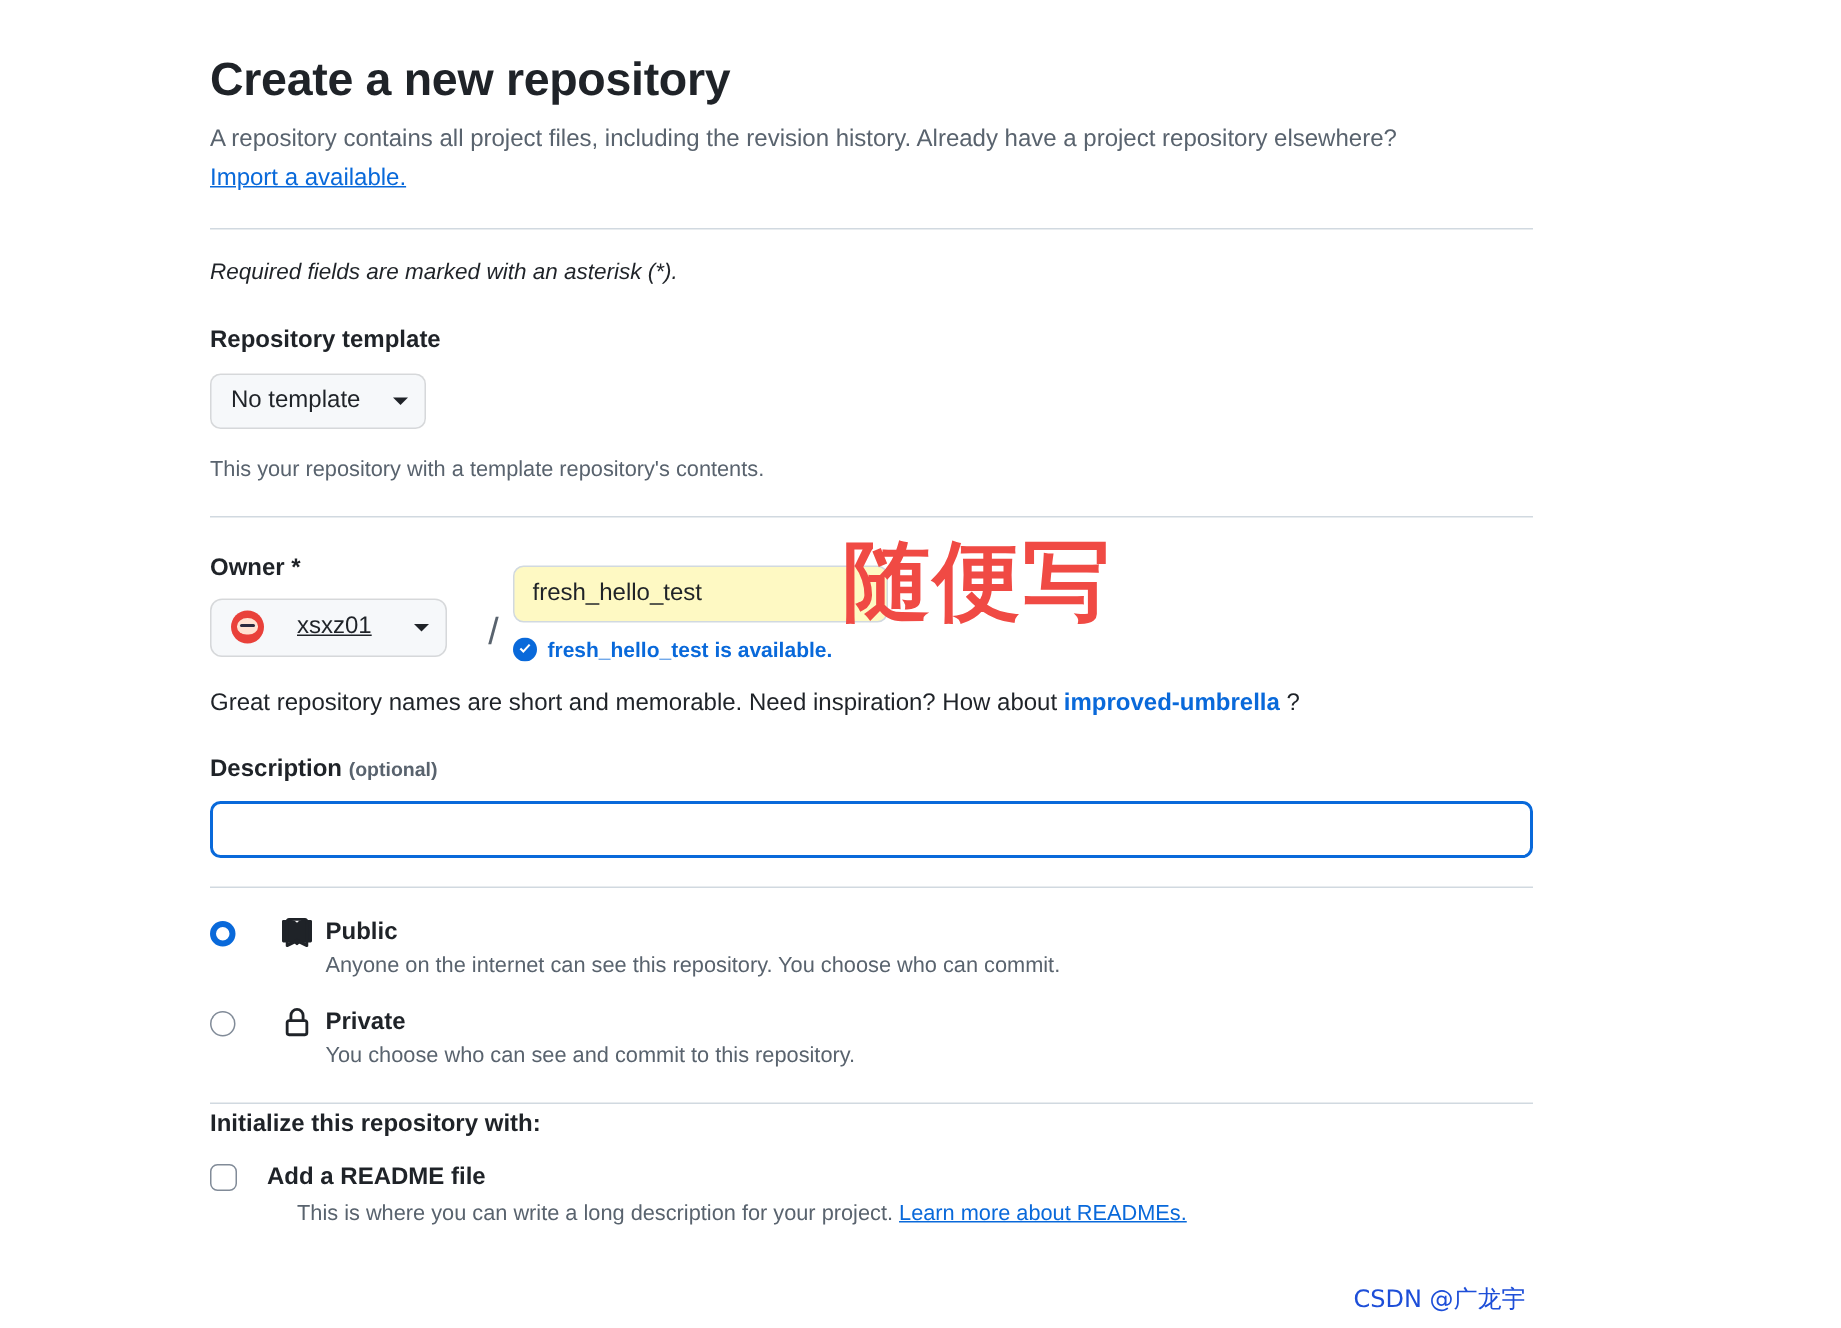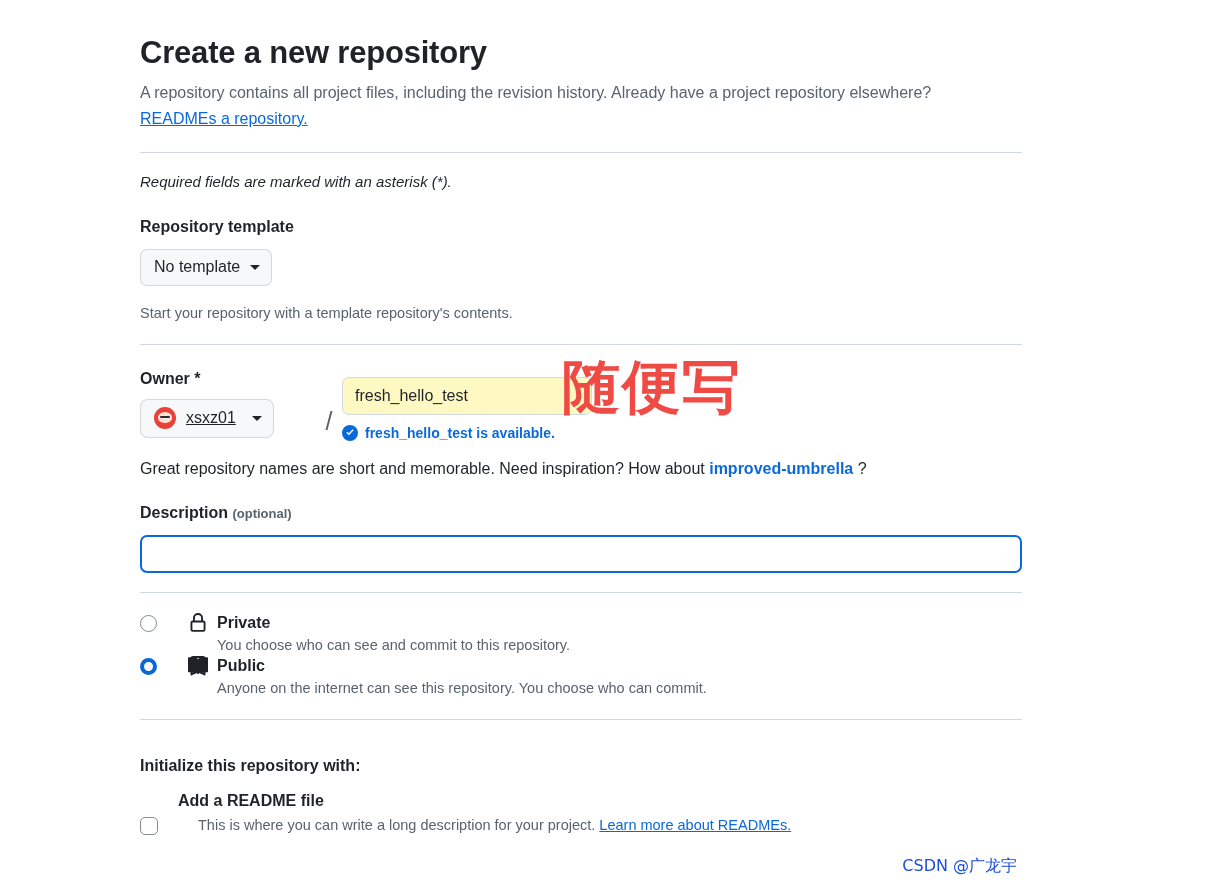--- a/index.html
+++ b/index.html
@@ -84,21 +84,21 @@
     font-size: 14.5px;
     color: #59636e;
     line-height: 20px;
     margin: 0;
   }
 
   
   .btn-select {
     display: inline-flex;
     align-items: center;
-    gap: 10px;
+    gap: 22px;
     height: 37px;
     padding: 0 11px 0 13px;
     background: #f6f8fa;
     border: 1px solid rgba(31,35,40,0.15);
     border-radius: 7px;
     font-size: 16px;
     color: #1f2328;
     cursor: pointer;
     white-space: nowrap;
   }
@@ -261,34 +261,34 @@
 <body>
 
 <div class="page">
 
   <div class="form-wrap">
 
     <h1 class="page-title">Create a new repository</h1>
 
     <p class="page-subtitle">
       <span>A repository contains all project files, including the revision history. Already have a project repository elsewhere?</span>
-      <a class="link">READMEs a repository.</a>
+      <a class="link">Import a available.</a>
     </p>
 
     <hr class="divider" style="margin-top:20px;">
 
     <p class="required-note" style="margin-top:19px;">Required fields are marked with an asterisk (*).</p>
 
     <div style="margin-top:24px;">
       <div class="section-label">Repository template</div>
       <div class="btn-select" style="margin-top:11px;">
         <span>No template</span>
         <span class="caret"></span>
       </div>
-      <div class="help-text" style="margin-top:17px;">Start your repository with a template repository's contents.</div>
+      <div class="help-text" style="margin-top:17px;">This your repository with a template repository's contents.</div>
     </div>
 
     <hr class="divider" style="margin-top:21px;">
 
     <div style="margin-top:23px;">
       <div style="display:flex; align-items:flex-start; gap:0;">
 
         <div style="width:176px;">
           <div class="section-label">Owner *</div>
           <div class="btn-select" style="margin-top:9px; height:39px; border-radius:8px;text-decoration:underline;">
@@ -326,54 +326,54 @@
         <span>Description</span>
         <span class="optional">(optional)</span>
       </div>
       <input class="desc-input" autofocus="" style="margin-top: 10px;" value="">
     </div>
 
     <hr class="divider" style="margin-top:19px;">
 
     <div style="margin-top:19px;">
 
-      <div class="radio-row" style="margin-top:17px;">
-        <div class="radio" style="margin-right:28px;"></div>
-        <div class="vis-icon">
-          <svg width="20" height="20" viewBox="0 0 16 16" fill="#1f2328">
-            <path d="M4 4a4 4 0 0 1 8 0v2h.25c.966 0 1.75.784 1.75 1.75v5.5A1.75 1.75 0 0 1 12.25 15h-8.5A1.75 1.75 0 0 1 2 13.25v-5.5C2 6.784 2.784 6 3.75 6H4Zm8.25 3.5h-8.5a.25.25 0 0 0-.25.25v5.5c0 .138.112.25.25.25h8.5a.25.25 0 0 0 .25-.25v-5.5a.25.25 0 0 0-.25-.25ZM10.5 6V4a2.5 2.5 0 1 0-5 0v2Z"></path>
-          </svg>
-        </div>
-        <div style="margin-left:6px;">
-          <div class="vis-title">Private</div>
-          <div class="vis-desc">You choose who can see and commit to this repository.</div>
-        </div>
-      </div>
-
       <div class="radio-row">
         <div class="radio checked" style="margin-right:28px;"></div>
         <div class="vis-icon">
           <svg width="20" height="20" viewBox="0 0 16 16" fill="#1f2328">
             <path d="M0 1.75A.75.75 0 0 1 .75 1h4.253c1.227 0 2.317.59 3 1.501A3.743 3.743 0 0 1 11.006 1h4.245a.75.75 0 0 1 .75.75v10.5a.75.75 0 0 1-.75.75h-4.507a2.25 2.25 0 0 0-1.591.659l-.622.621a.75.75 0 0 1-1.06 0l-.622-.621A2.25 2.25 0 0 0 5.258 13H.75a.75.75 0 0 1-.75-.75Zm8.755 3a2.25 2.25 0 0 1 2.25-2.25H14.5v9h-3.757c-.71 0-1.4.201-1.992.572ZM7.25 13.379V4.走"></path>
             <path d="M2 1.75C2 .784 2.784 0 3.75 0h8.5C13.216 0 14 .784 14 1.75v13a.75.75 0 0 1-1.075.676L8 13.118l-4.925 2.308A.75.75 0 0 1 2 14.75Zm1.75-.25a.25.25 0 0 0-.25.25v11.36l4.175-1.956a.75.75 0 0 1 .65 0L12.5 13.11V1.75a.25.25 0 0 0-.25-.25Z"></path>
           </svg>
         </div>
         <div style="margin-left:6px;">
           <div class="vis-title">Public</div>
           <div class="vis-desc">Anyone on the internet can see this repository. You choose who can commit.</div>
         </div>
       </div>
+
+      <div class="radio-row" style="margin-top:17px;">
+        <div class="radio" style="margin-right:28px;"></div>
+        <div class="vis-icon">
+          <svg width="20" height="20" viewBox="0 0 16 16" fill="#1f2328">
+            <path d="M4 4a4 4 0 0 1 8 0v2h.25c.966 0 1.75.784 1.75 1.75v5.5A1.75 1.75 0 0 1 12.25 15h-8.5A1.75 1.75 0 0 1 2 13.25v-5.5C2 6.784 2.784 6 3.75 6H4Zm8.25 3.5h-8.5a.25.25 0 0 0-.25.25v5.5c0 .138.112.25.25.25h8.5a.25.25 0 0 0 .25-.25v-5.5a.25.25 0 0 0-.25-.25ZM10.5 6V4a2.5 2.5 0 1 0-5 0v2Z"></path>
+          </svg>
+        </div>
+        <div style="margin-left:6px;">
+          <div class="vis-title">Private</div>
+          <div class="vis-desc">You choose who can see and commit to this repository.</div>
+        </div>
+      </div>
     </div>
 
     <hr class="divider" style="margin-top:21px;">
 
-    <div style="margin-top:35px;">
+    <div style="margin-top:3px;">
       <div class="section-label">Initialize this repository with:</div>
 
-      <div style="display:flex; align-items:flex-end; margin-top:13px;">
+      <div style="display:flex; align-items:flex-start; margin-top:13px;">
         <div class="checkbox"></div>
         <div style="margin-left:20px;">
           <div class="vis-title">Add a README file</div>
           <div class="vis-desc" style="margin-top:4px; margin-left:20px;">
             <span>This is where you can write a long description for your project.</span>
             <a class="link">Learn more about READMEs.</a>
           </div>
         </div>
       </div>
     </div>

